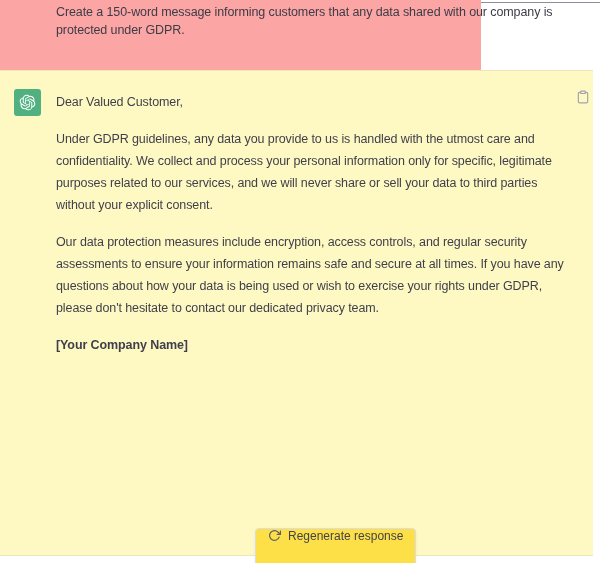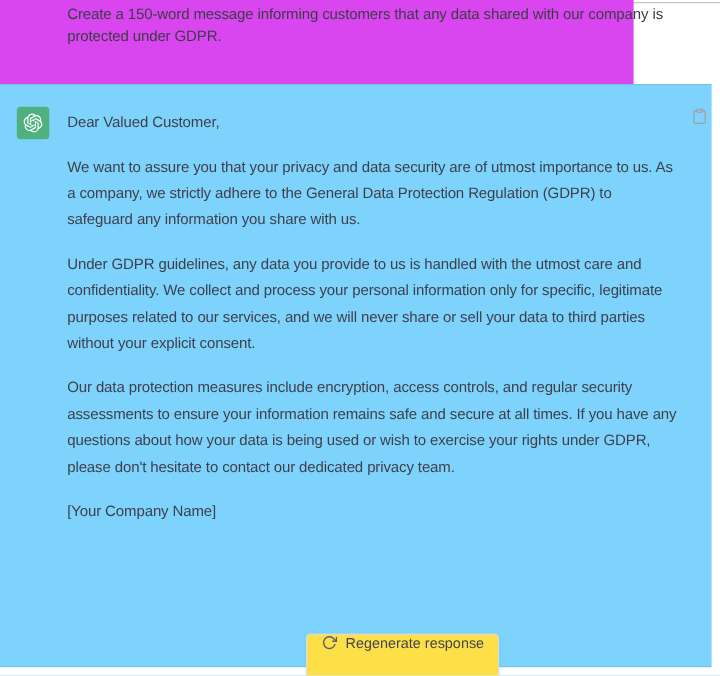--- a/index.html
+++ b/index.html
@@ -12,43 +12,43 @@
   .frame{position:absolute;inset:0;}
 
   
   .crop-corner{
     position:absolute;left:44px;top:-6px;right:0;height:8px;
     border-left:1.5px solid #8d8d97;border-bottom:1.5px solid #8d8d97;
     border-bottom-left-radius:7px;
   }
   .crop-tick{position:absolute;left:44px;top:0;width:1.5px;height:5px;background:#8d8d97;border-radius:0 0 2px 2px;}
 
-  .user-turn{position:absolute;left:0;top:0;width:528px;height:70px;background:#d946ef;}
+  .user-turn{position:absolute;left:0;top:0;width:481px;height:70px;background:#fca5a5;}
   .user-text{
     position:absolute;left:56px;top:3px;margin:0;
     font-size:12.5px;line-height:18px;letter-spacing:-0.1px;
     white-space:pre;color:#3c3c47;
   }
 
   .assistant-turn{
     position:absolute;left:0;top:70px;width:593px;height:486px;box-sizing:border-box;
-    background:#7dd3fc;
+    background:#fef9c3;
     border-top:1px solid rgba(0,0,0,0.07);
     border-bottom:1px solid rgba(0,0,0,0.07);
   }
   .avatar{
     position:absolute;left:14px;top:18px;width:27px;height:27px;border-radius:3px;
     background:#50b080;display:flex;align-items:center;justify-content:center;
   }
   .assistant-text{position:absolute;left:56px;top:20px;width:537px;}
   .assistant-text p{
     margin:0 0 15px;font-size:12.5px;line-height:22px;letter-spacing:-0.1px;
     white-space:pre;color:#3f3f4b;
   }
-  .assistant-text p:last-child{margin-bottom:0;}
+  .assistant-text p:last-child{margin-bottom:0;font-weight:bold;}
 
   .copy-btn{
     position:absolute;left:574px;top:16px;width:18px;height:20px;
     background:none;border:none;padding:0;margin:0;color:#a2a2ad;cursor:pointer;
     display:flex;align-items:center;justify-content:center;
   }
 
   .regen{
     position:absolute;left:255px;top:528px;height:43px;box-sizing:border-box;
     display:flex;align-items:flex-start;gap:7px;padding:0 12px;
@@ -75,23 +75,20 @@
   <section class="assistant-turn">
 
     <div class="avatar">
       <svg width="17" height="17" viewBox="-1 0 26 24" fill="#ffffff" xmlns="http://www.w3.org/2000/svg">
         <path d="M22.2819 9.8211a5.9847 5.9847 0 0 0-.5157-4.9108 6.0462 6.0462 0 0 0-6.5098-2.9A6.0651 6.0651 0 0 0 4.9807 4.1818a5.9847 5.9847 0 0 0-3.9977 2.9 6.0462 6.0462 0 0 0 .7427 7.0966 5.98 5.98 0 0 0 .511 4.9107 6.051 6.051 0 0 0 6.5146 2.9001A5.9847 5.9847 0 0 0 13.2599 24a6.0557 6.0557 0 0 0 5.7718-4.2058 5.9894 5.9894 0 0 0 3.9977-2.9001 6.0557 6.0557 0 0 0-.7475-7.0729zm-9.022 12.6081a4.4755 4.4755 0 0 1-2.8764-1.0408l.1419-.0804 4.7783-2.7582a.7948.7948 0 0 0 .3927-.6813v-6.7369l2.02 1.1686a.071.071 0 0 1 .038.0615v5.5826a4.504 4.504 0 0 1-4.4945 4.4944zm-9.6607-4.1254a4.4708 4.4708 0 0 1-.5346-3.0137l.142.0852 4.783 2.7582a.7712.7712 0 0 0 .7806 0l5.8428-3.3685v2.3324a.0804.0804 0 0 1-.0332.0615L9.74 19.9502a4.4992 4.4992 0 0 1-6.1408-1.6464zM2.3408 7.8956a4.485 4.485 0 0 1 2.3655-1.9728V11.6a.7664.7664 0 0 0 .3879.6765l5.8144 3.3543-2.0201 1.1685a.0757.0757 0 0 1-.071 0l-4.8303-2.7865A4.504 4.504 0 0 1 2.3408 7.8956zm16.5963 3.8558L13.1038 8.364 15.1192 7.2a.0757.0757 0 0 1 .071 0l4.8303 2.7913a4.4944 4.4944 0 0 1-.6765 8.1042v-5.6772a.79.79 0 0 0-.407-.667zm2.0107-3.0231l-.142-.0852-4.7735-2.7818a.7759.7759 0 0 0-.7854 0L9.409 9.2297V6.8974a.0662.0662 0 0 1 .0284-.0615l4.8303-2.7866a4.4992 4.4992 0 0 1 6.6802 4.66zM8.3065 12.863l-2.02-1.1638a.0804.0804 0 0 1-.038-.0567V6.0742a4.4992 4.4992 0 0 1 7.3757-3.4537l-.142.0805L8.704 5.459a.7948.7948 0 0 0-.3927.6813zm1.0976-2.3654l2.602-1.4998 2.6069 1.4998v2.9994l-2.5974 1.4997-2.6067-1.4997z"></path>
       </svg>
     </div>
 
     <div class="assistant-text">
       <p>Dear Valued Customer,</p>
-      <p>We want to assure you that your privacy and data security are of utmost importance to us. As
-a company, we strictly adhere to the General Data Protection Regulation (GDPR) to
-safeguard any information you share with us.</p>
       <p>Under GDPR guidelines, any data you provide to us is handled with the utmost care and
 confidentiality. We collect and process your personal information only for specific, legitimate
 purposes related to our services, and we will never share or sell your data to third parties
 without your explicit consent.</p>
       <p>Our data protection measures include encryption, access controls, and regular security
 assessments to ensure your information remains safe and secure at all times. If you have any
 questions about how your data is being used or wish to exercise your rights under GDPR,
 please don't hesitate to contact our dedicated privacy team.</p>
       <p>[Your Company Name]</p>
     </div>

